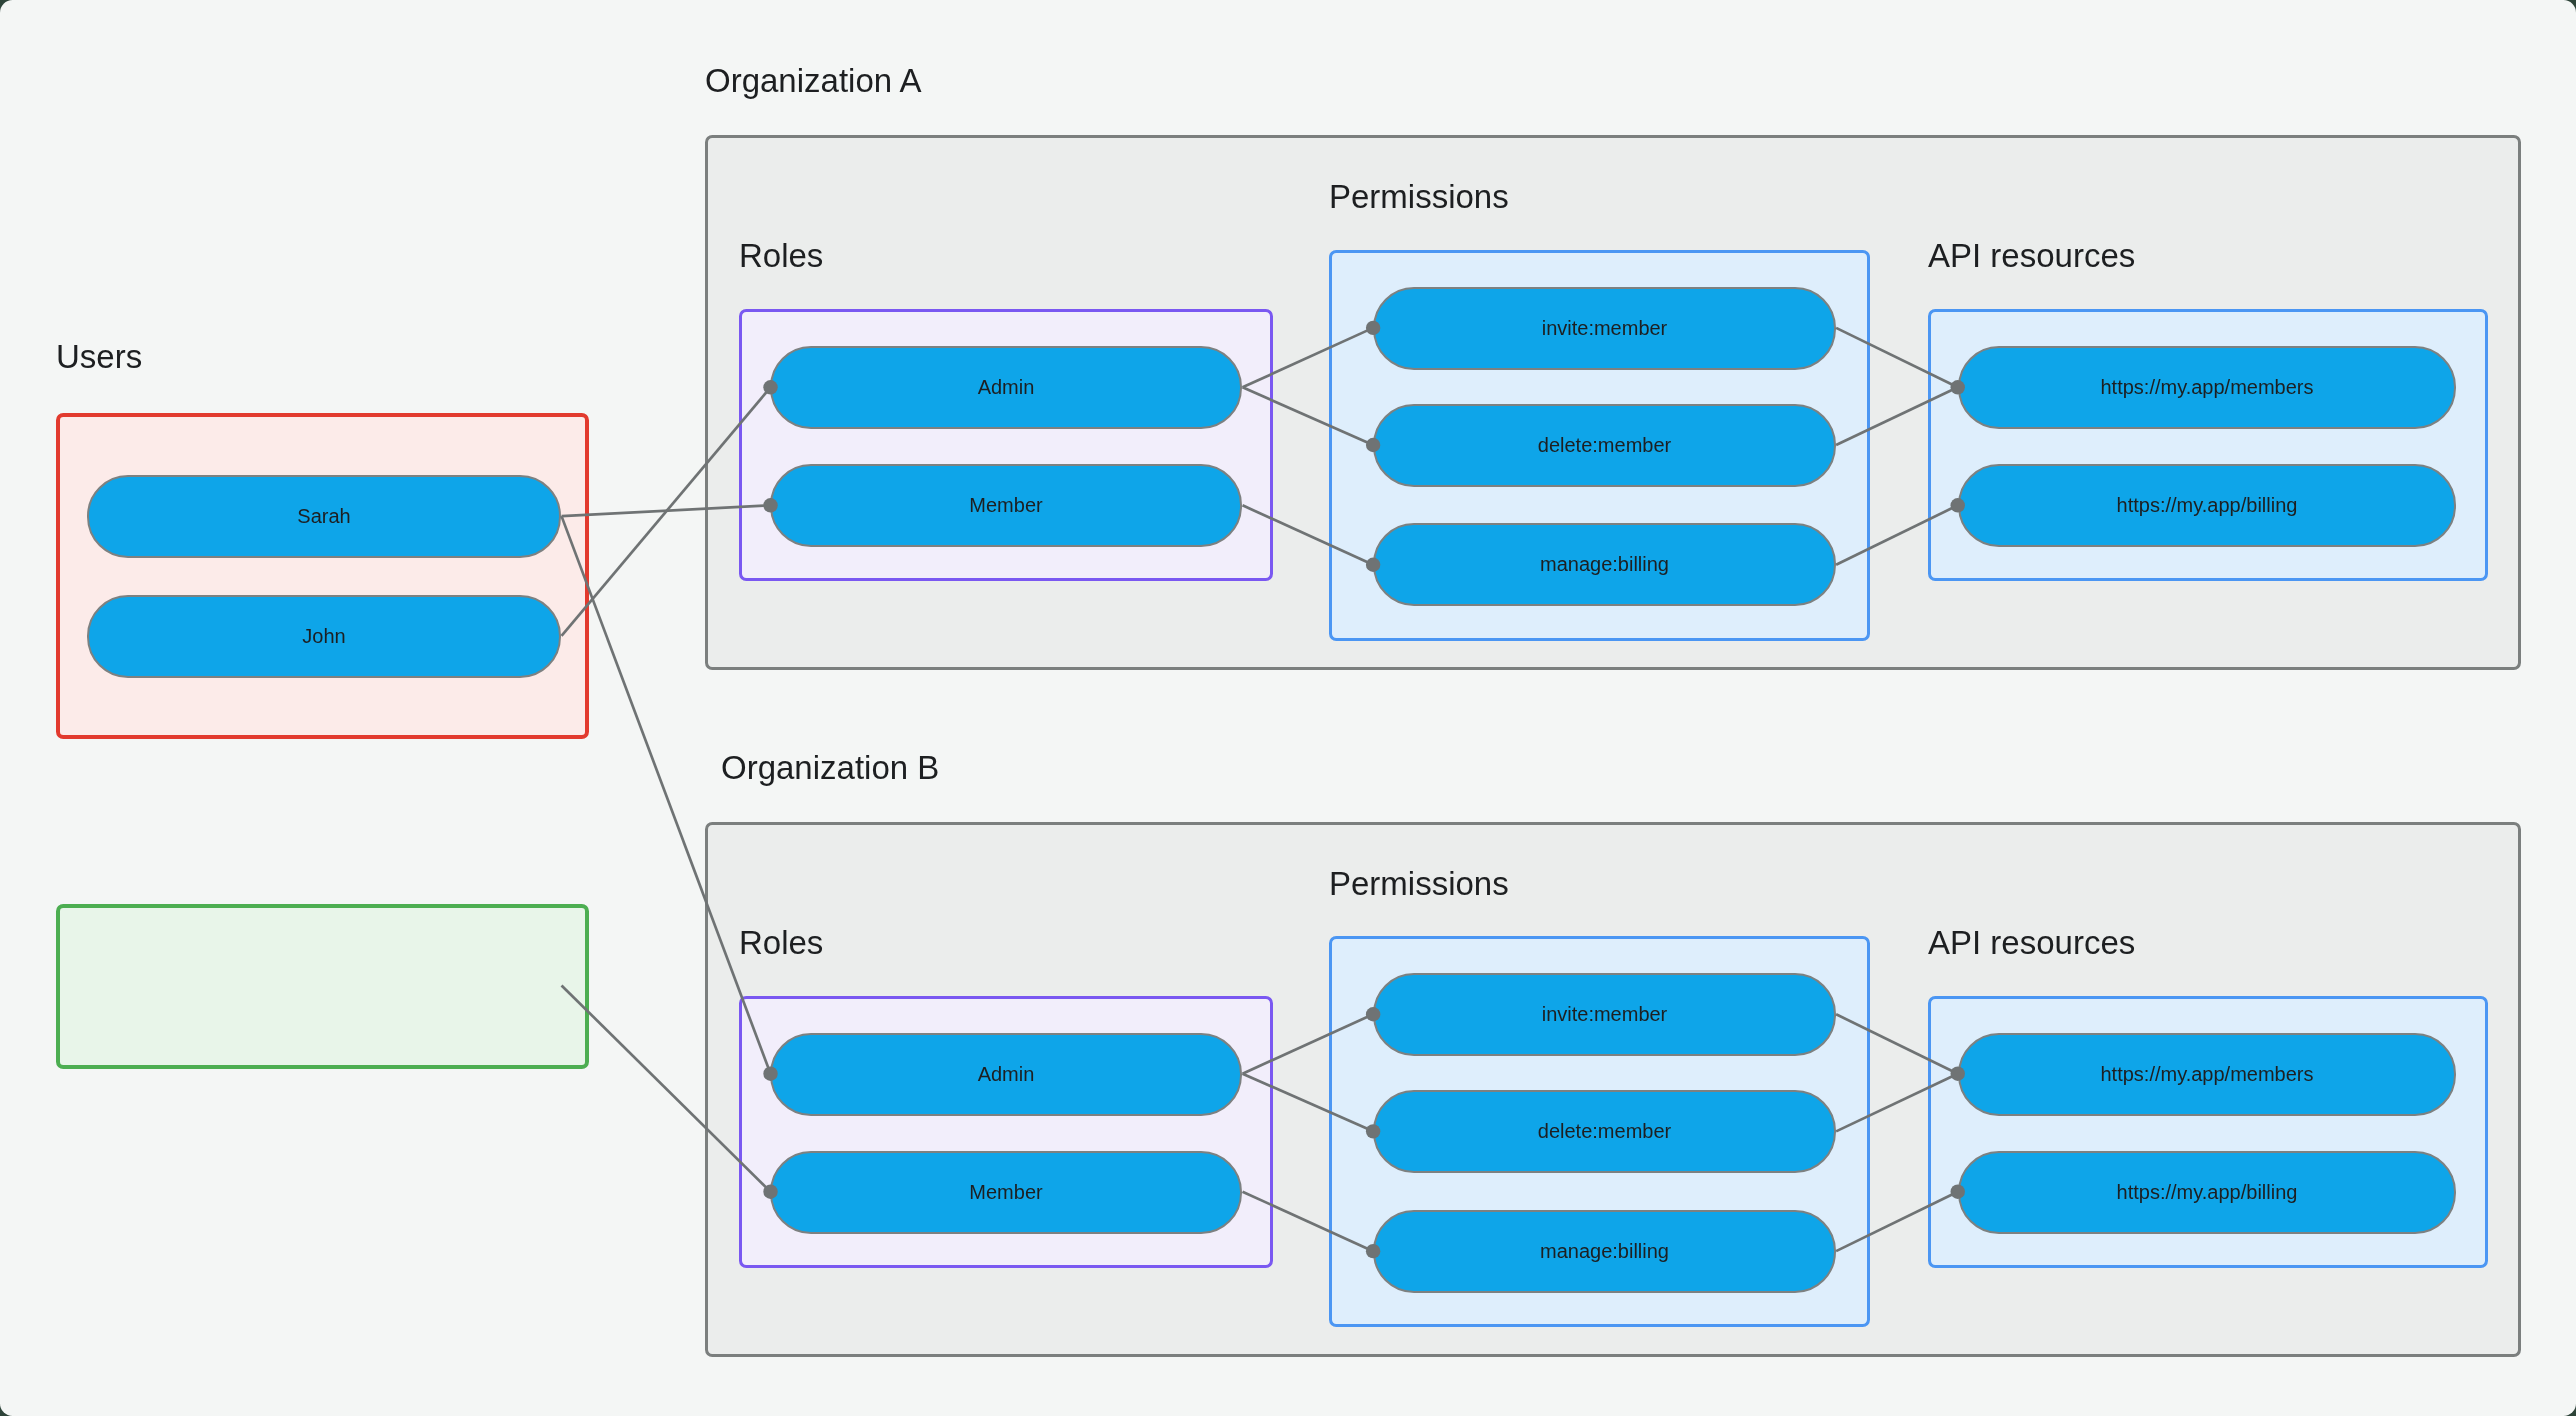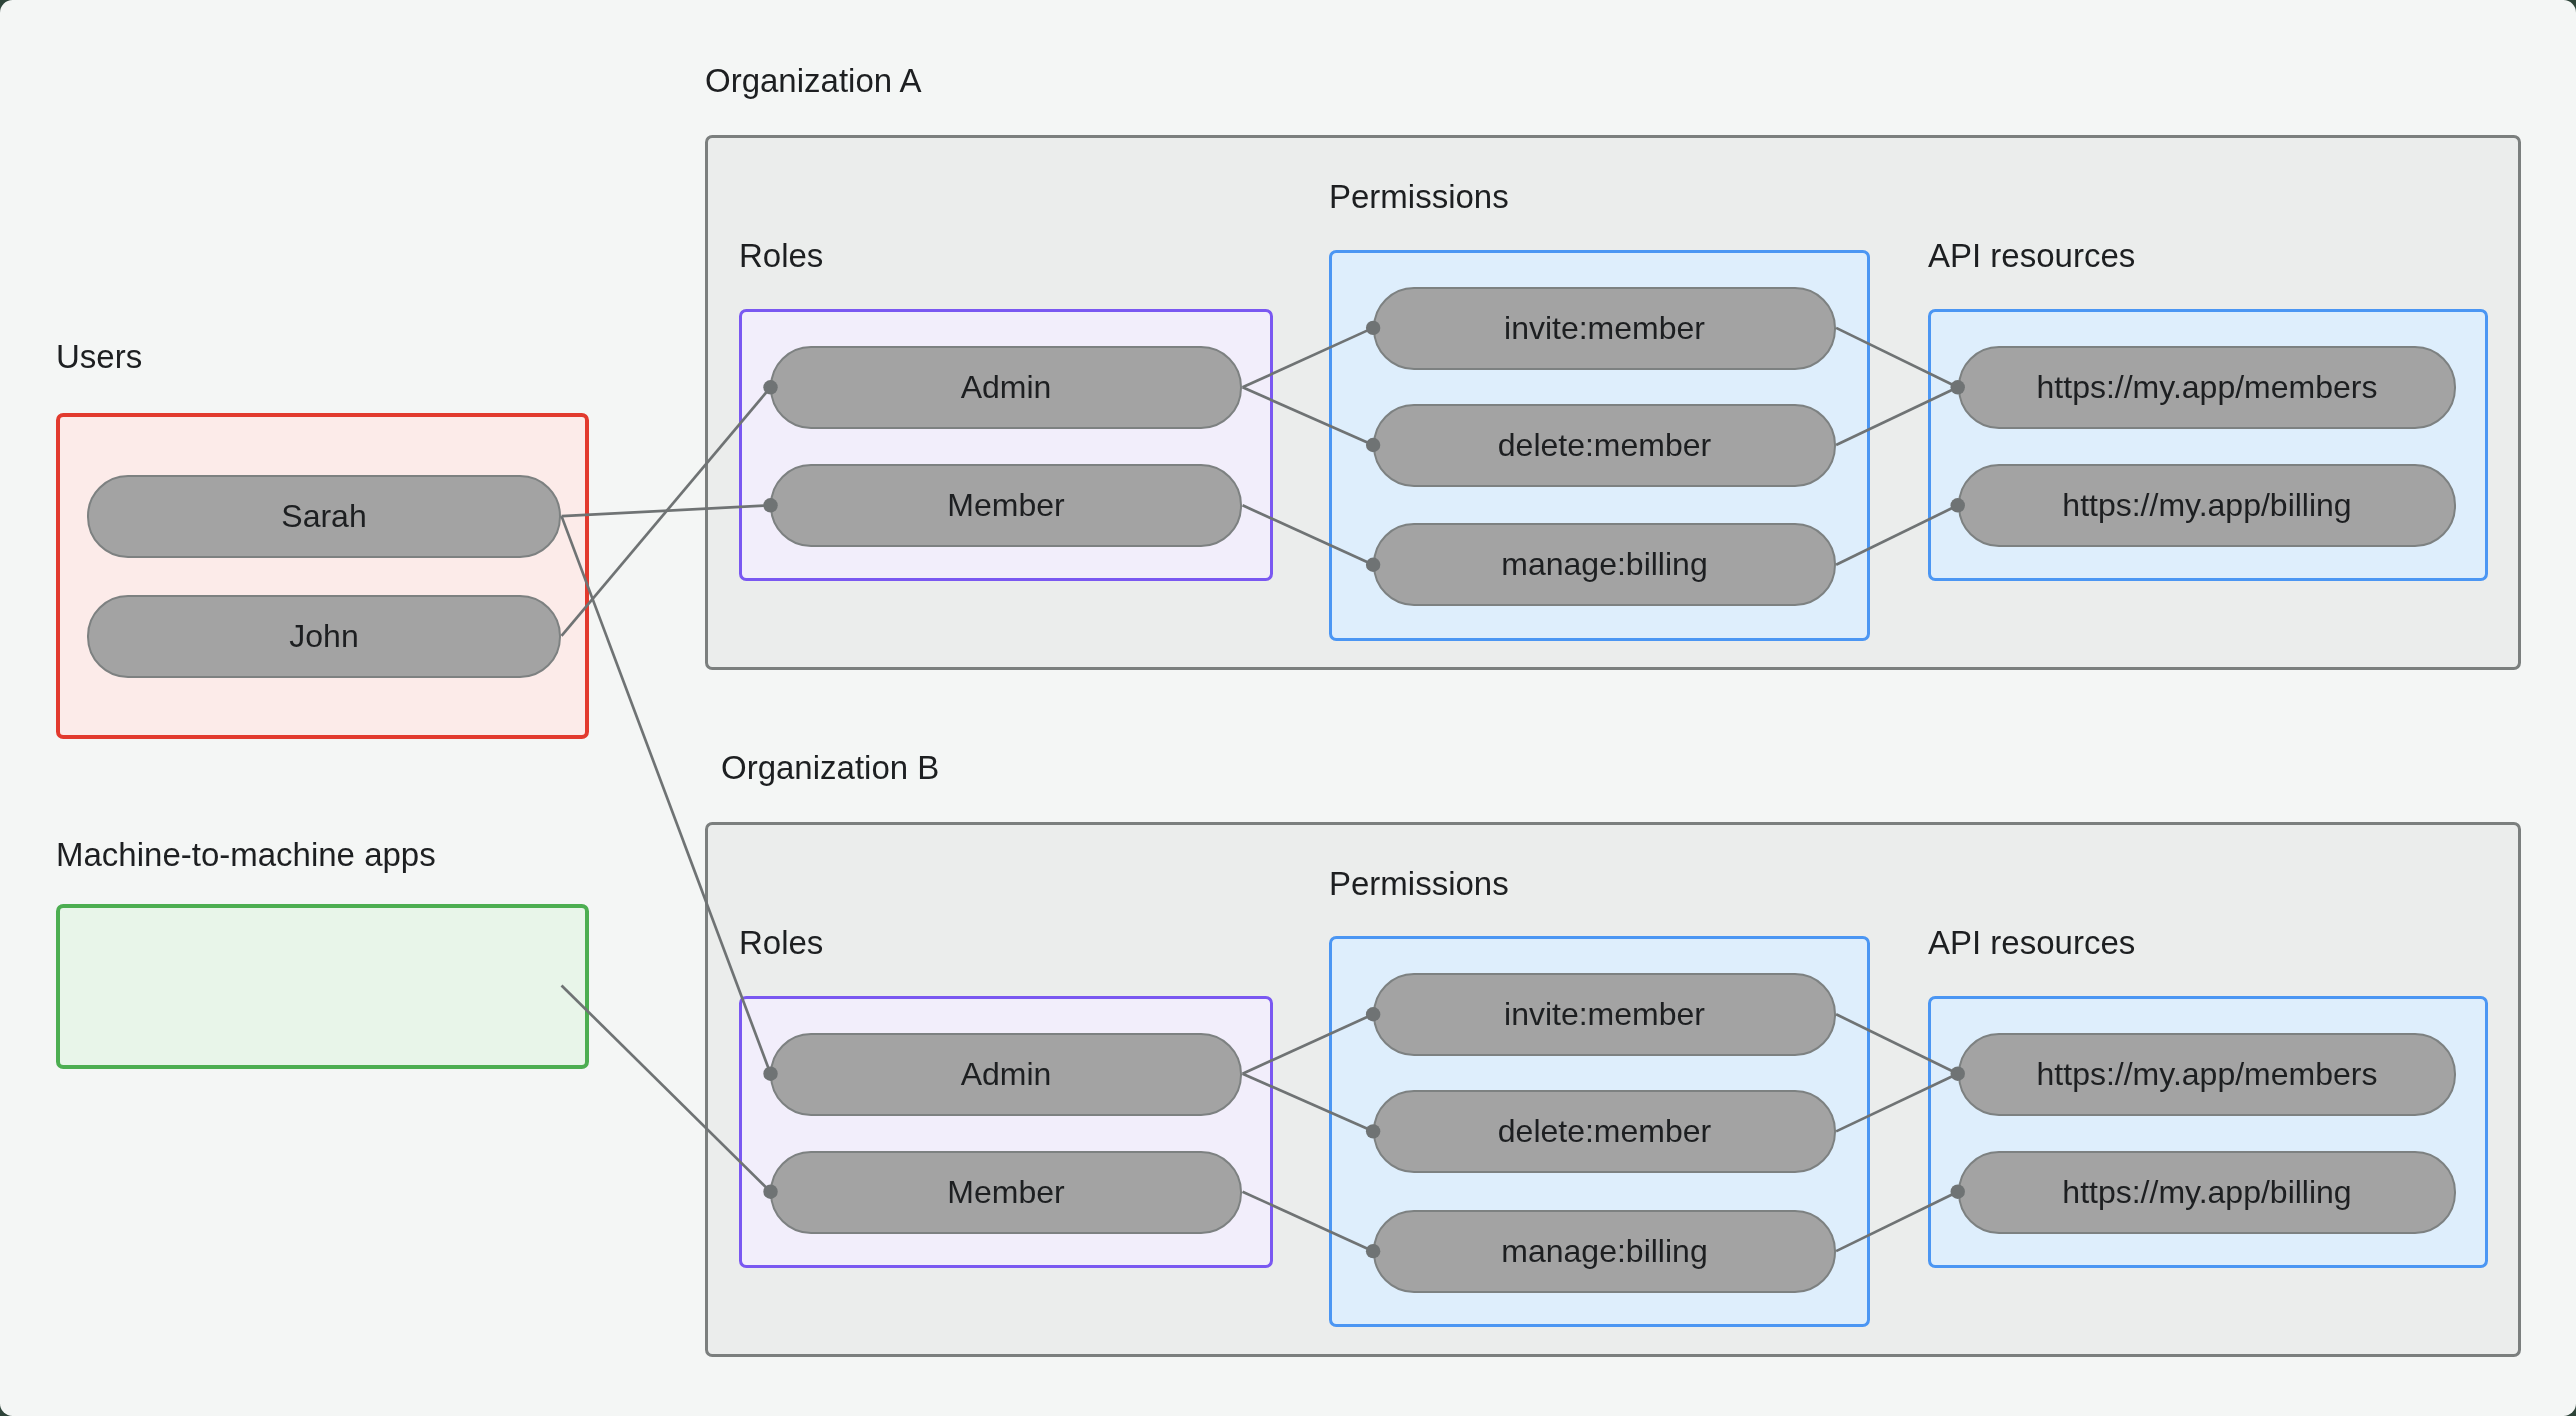--- a/index.html
+++ b/index.html
@@ -32,26 +32,26 @@
   .users-box   { border: 4.5px solid #e23a2e; background: #fcebe9; }
   .m2m-box     { border: 4.5px solid #4cae51; background: #e8f5e9; }
   .org-box     { border: 3.6px solid #7b7f7e; background: #ebedec; }
   .roles-box   { border: 3.6px solid #7a58f1; background: #f2eefb; }
   .blue-box    { border: 3.6px solid #4b96f3; background: #deeefc; }
   .pill {
     position: absolute;
     height: 83px;
     border: 2.7px solid #7d8181;
     border-radius: 41px;
-    background: #a3a3a3;
+    background: #0ea5e9;
     box-sizing: border-box;
     display: flex;
     align-items: center;
     justify-content: center;
-    font-size: 32px;
+    font-size: 20px;
     color: #1d1f21;
     white-space: nowrap;
   }
   svg.edges {
     position: absolute;
     left: 0; top: 0;
     pointer-events: none;
   }
   svg.edges line { stroke: #6f7374; stroke-width: 3; }
   svg.edges circle { fill: #6f7374; }
@@ -59,21 +59,20 @@
 </head>
 <body>
 
 <div class="canvas">
 
   <div class="label" style="left:56px; top:337px;">Users</div>
   <div class="group-box users-box" style="left:56px; top:413px; width:533px; height:326px;"></div>
   <div class="pill" style="left:87px; top:595px; width:474px;">John</div>
   <div class="pill" style="left:87px; top:475px; width:474px;">Sarah</div>
 
-  <div class="label" style="left:56px; top:835px;">Machine-to-machine apps</div>
   <div class="group-box m2m-box" style="left:56px; top:904px; width:533px; height:165px;"></div>
 
   <div class="label" style="left:705px; top:61px;">Organization A</div>
   <div class="group-box org-box" style="left:705px; top:135px; width:1816px; height:535px;"></div>
 
   <div class="label" style="left:739px; top:236px;">Roles</div>
   <div class="group-box roles-box" style="left:739px; top:309px; width:534px; height:272px;"></div>
   <div class="pill" style="left:770px; top:346px; width:472px;">Admin</div>
   <div class="pill" style="left:770px; top:464px; width:472px;">Member</div>
 

